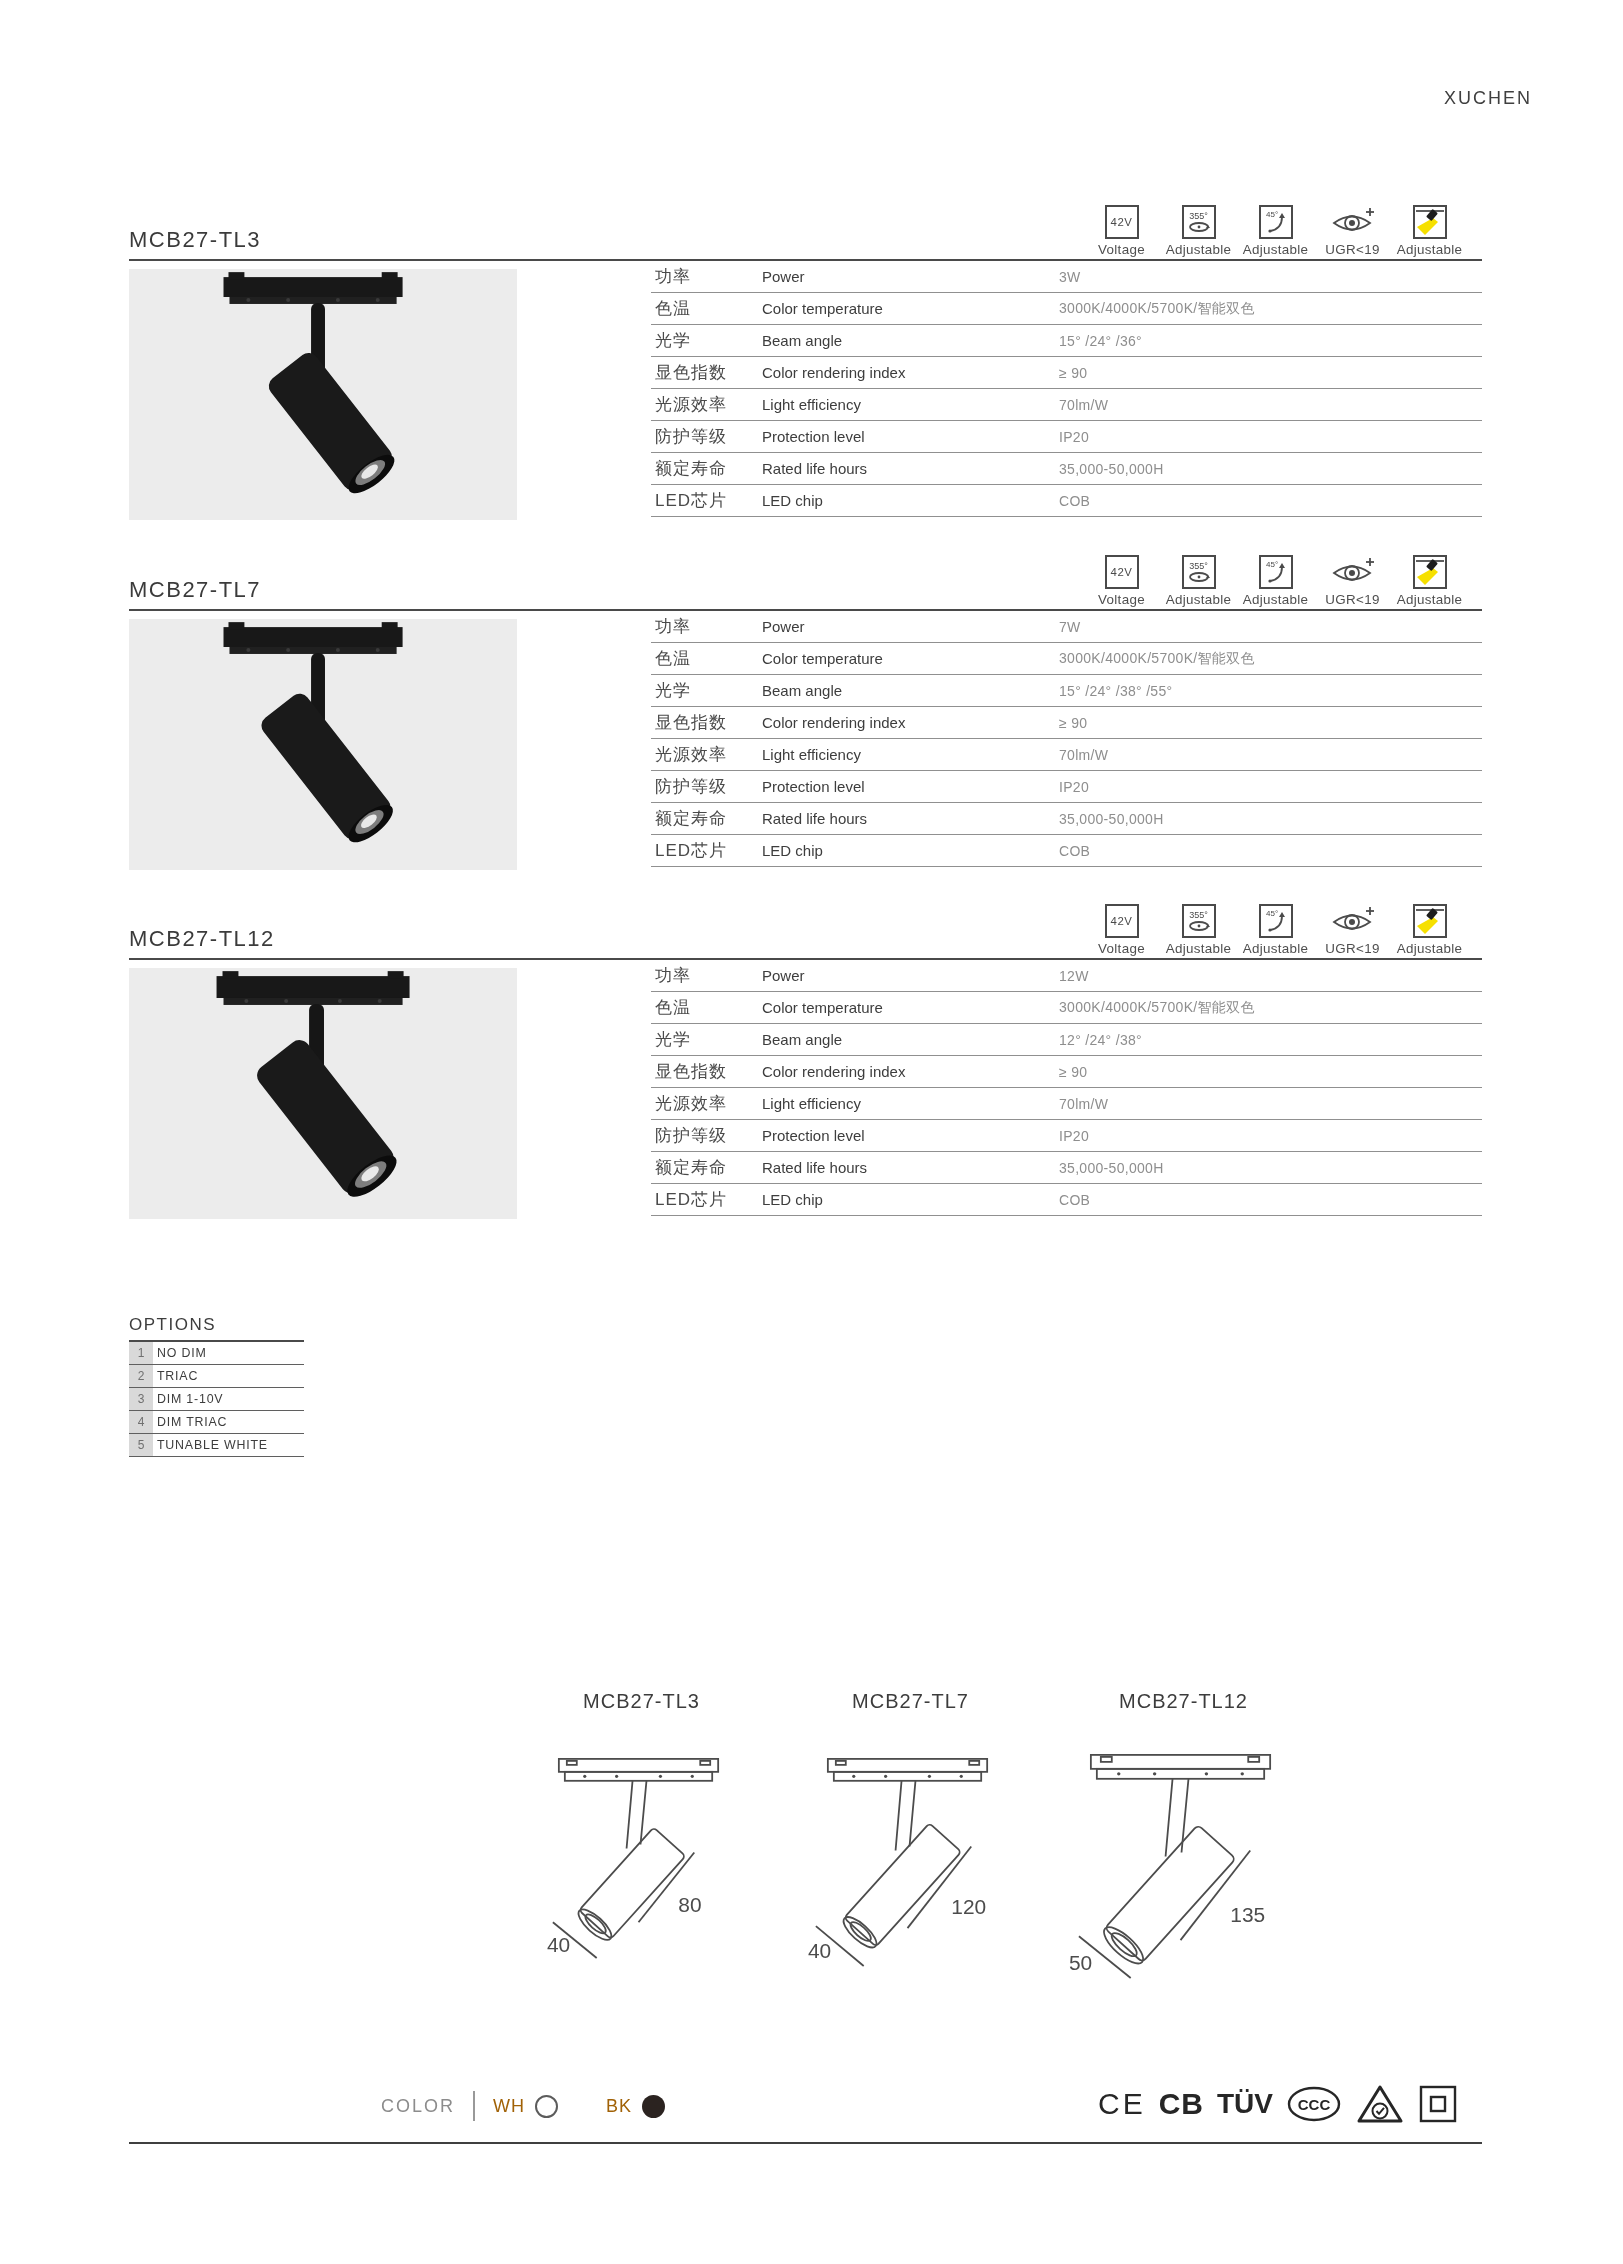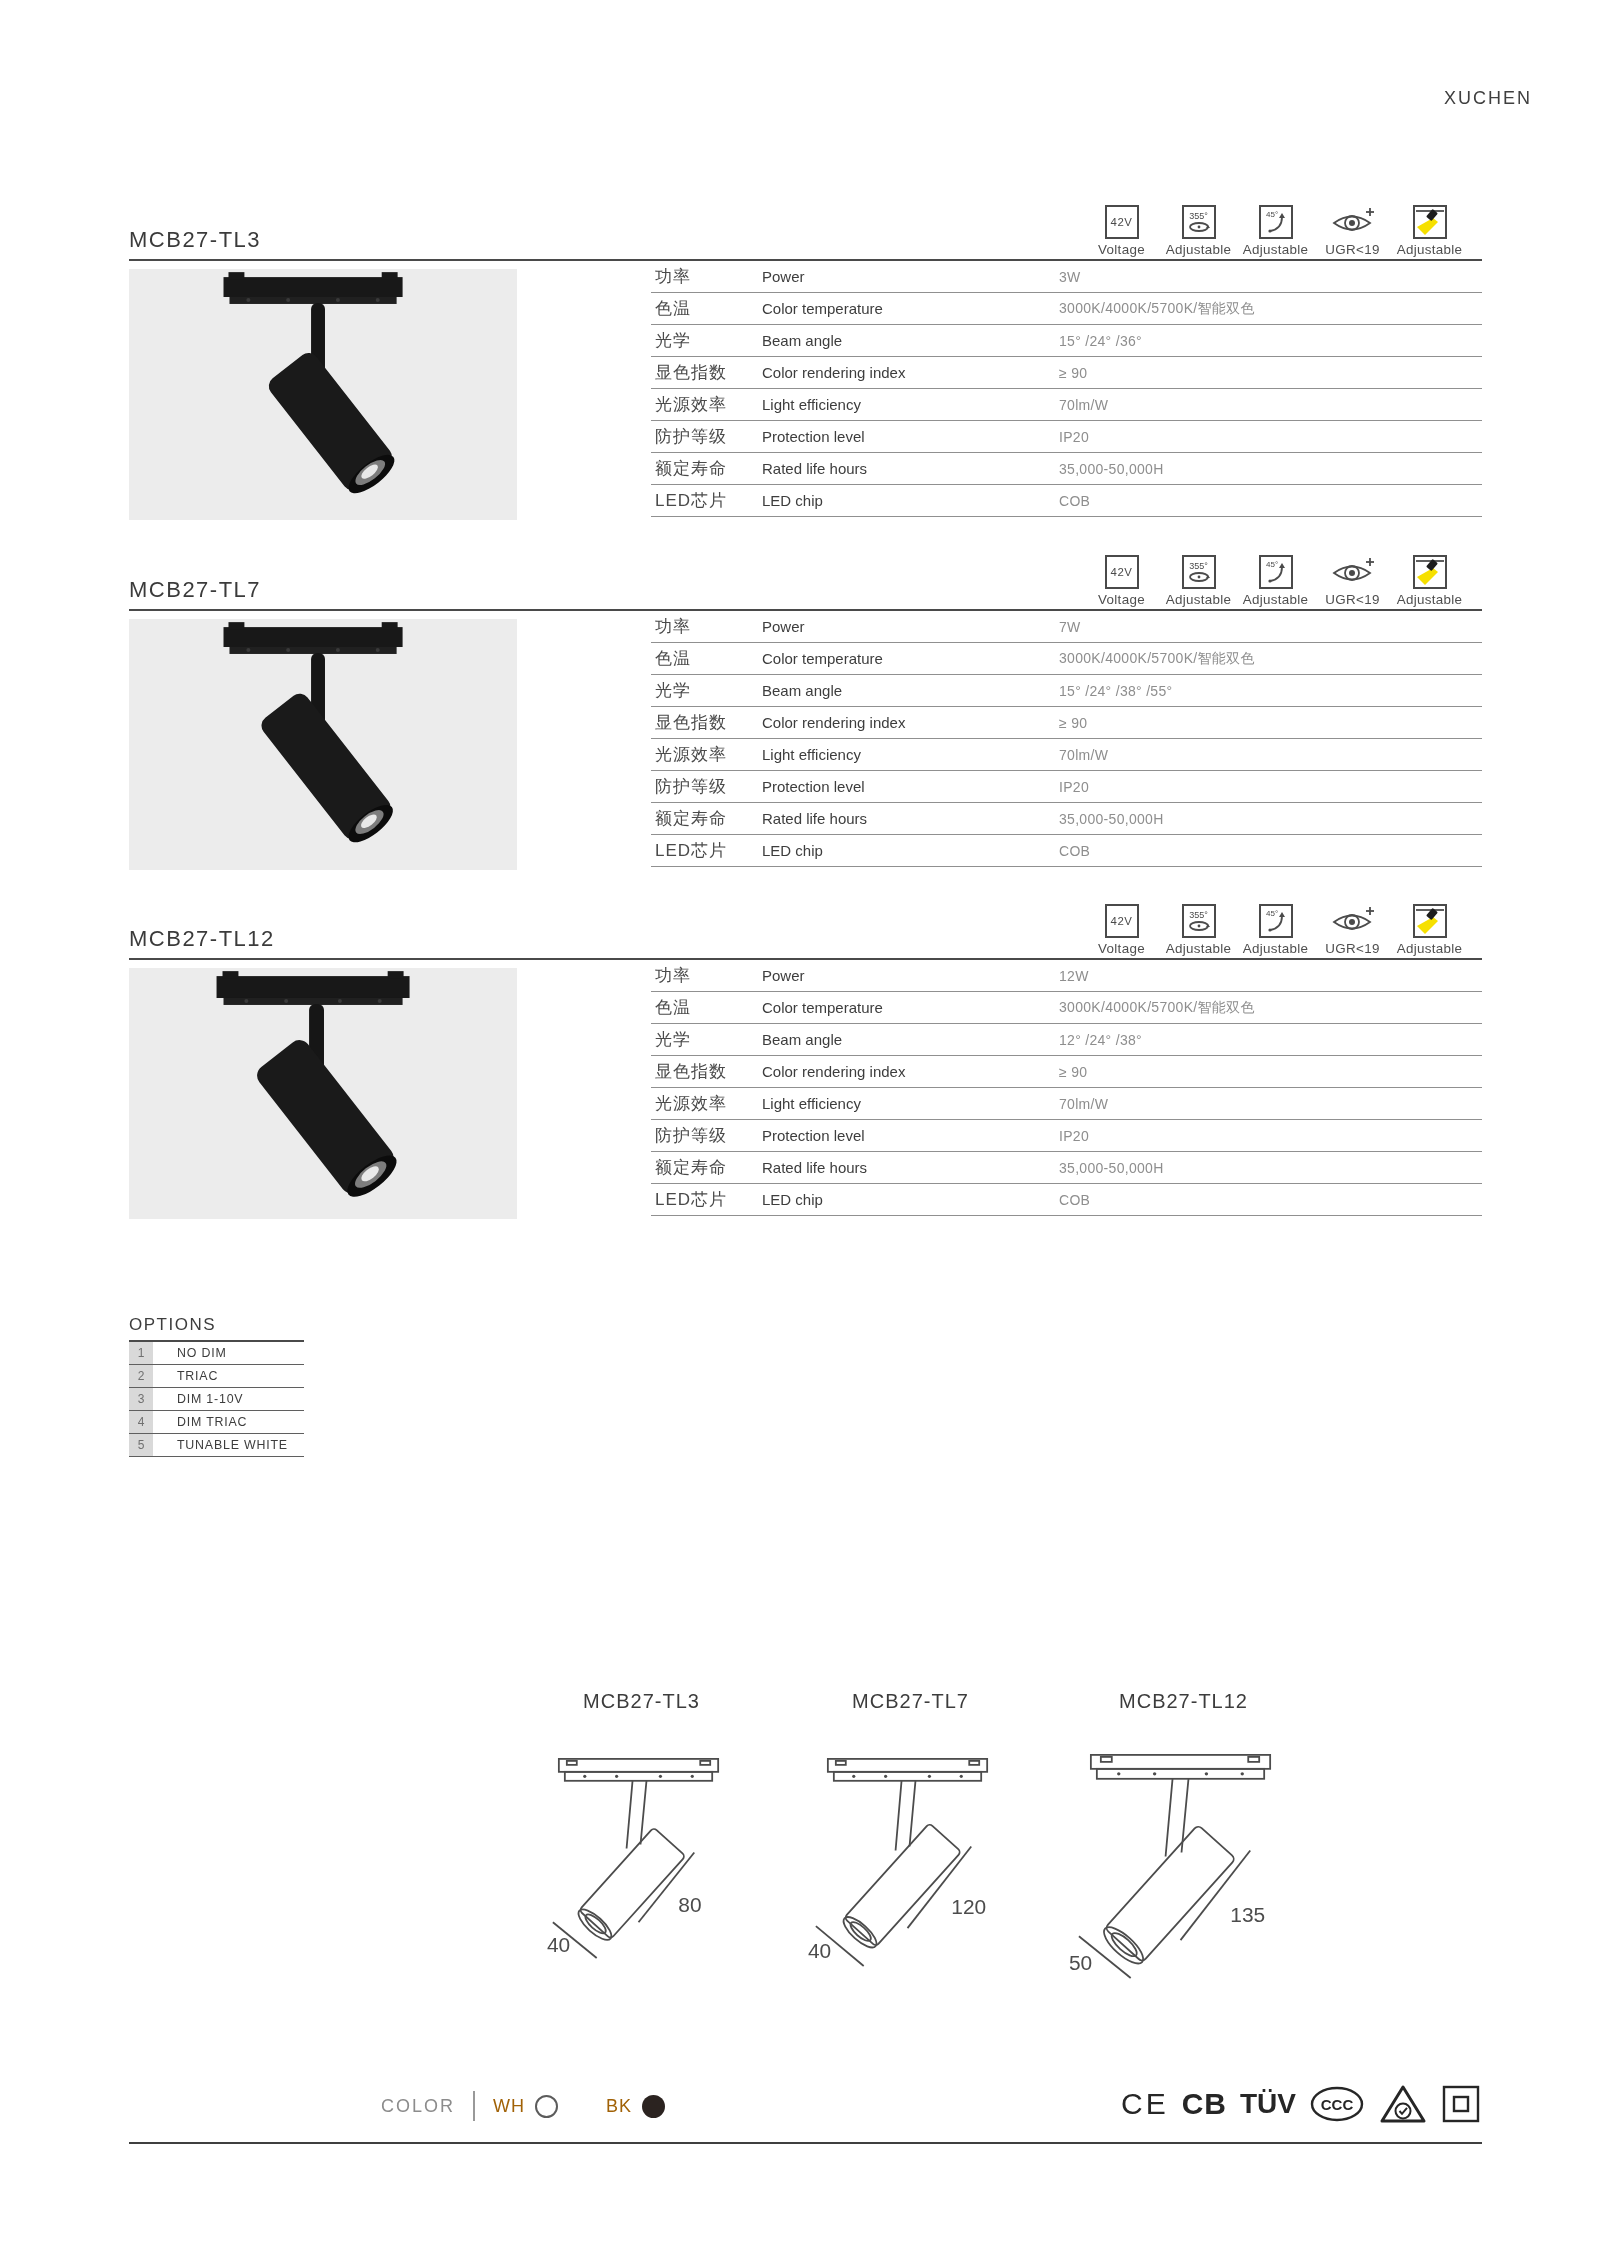--- a/index.html
+++ b/index.html
@@ -31,21 +31,21 @@
   .zh  { width:111px; flex:none; font-size:17px; color:#4a4a4a; letter-spacing:1px; padding-left:4px; }
   .en  { width:297px; flex:none; font-size:15px; color:#3d3d3d; }
   .val { font-size:14px; color:#8e8e8e; letter-spacing:0.3px; }
 
   
   .options { position:absolute; left:129px; top:1315px; width:175px; }
   .opt-title { font-size:17px; color:#3d3d3d; letter-spacing:1.5px; padding-bottom:5px; border-bottom:2px solid #4a4a4a; }
   .opt-row { display:flex; align-items:stretch; height:23px; border-bottom:1.5px solid #5f5f5f; }
   .opt-num { width:24px; flex:none; background:#d9d9d9; color:#707070; font-size:12px;
              display:flex; align-items:center; justify-content:center; }
-  .opt-label { display:flex; align-items:center; padding-left:24px; font-size:12.4px; color:#3d3d3d; letter-spacing:0.8px; white-space:nowrap; }
+  .opt-label { display:flex; align-items:center; padding-left:4px; font-size:12.4px; color:#3d3d3d; letter-spacing:0.8px; white-space:nowrap; }
 
   
   .drawings { position:absolute; left:527px; top:1690px; width:806px; height:338px; }
   .fig { position:absolute; top:0; width:229px; text-align:center; }
   .fig.f1 { left:0; }
   .fig.f2 { left:269px; }
   .fig.f3 { left:532px; width:249px; }
   .fig-title { font-size:20px; color:#3c3c3c; letter-spacing:1px; margin-bottom:14px; }
   .ln { stroke:#4c4c4c; stroke-width:1.8; fill:none; }
   .dimtxt { font-size:21px; fill:#4c4c4c; font-family:"Liberation Sans",sans-serif; }
@@ -53,21 +53,21 @@
   
   .footer-rule { position:absolute; left:129px; top:2142px; width:1353px; border-top:2.5px solid #3f3f3f; }
   .colorbar { position:absolute; left:381px; top:2086px; height:40px; display:flex; align-items:center; }
   .clabel { font-size:18px; color:#8c8c8c; letter-spacing:2px; }
   .vdiv { width:2px; height:30px; background:#999; margin:0 18px; }
   .copt { display:flex; align-items:center; font-size:18px; color:#a16207; letter-spacing:1px; }
   .copt.bk { margin-left:48px; }
   .dot { width:23px; height:23px; border-radius:50%; margin-left:10px; }
   .dot.open { border:2px solid #5c5c5c; background:#fff; }
   .dot.filled { background:#2b2320; }
-  .certs { position:absolute; right:143px; top:2080px; height:48px; display:flex; align-items:center; gap:13px; }
+  .certs { position:absolute; right:166px; top:2080px; height:48px; display:flex; align-items:center; gap:13px; }
   .cert-text { color:#262626; }
   .ce  { font-size:30px; font-weight:400; letter-spacing:3px; }
   .cb  { font-size:30px; font-weight:700; letter-spacing:1px; }
   .tuv { font-size:28px; font-weight:700; }
 </style>
 </head>
 <body>
 
 <div class="page">
 

